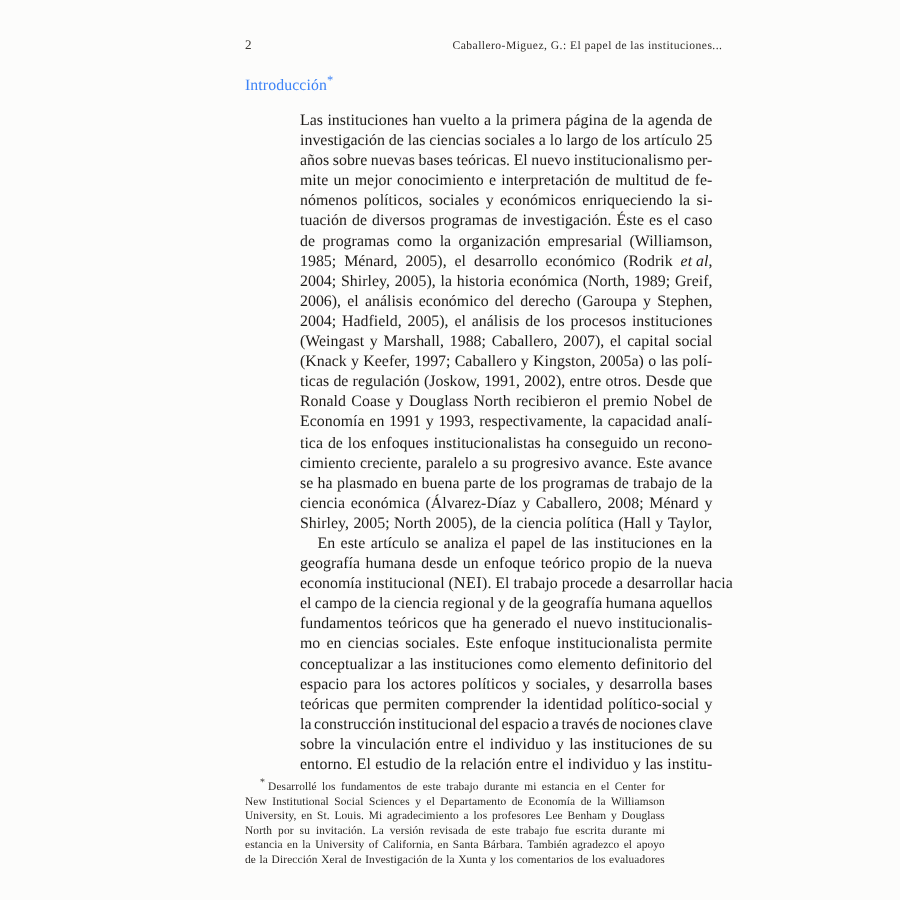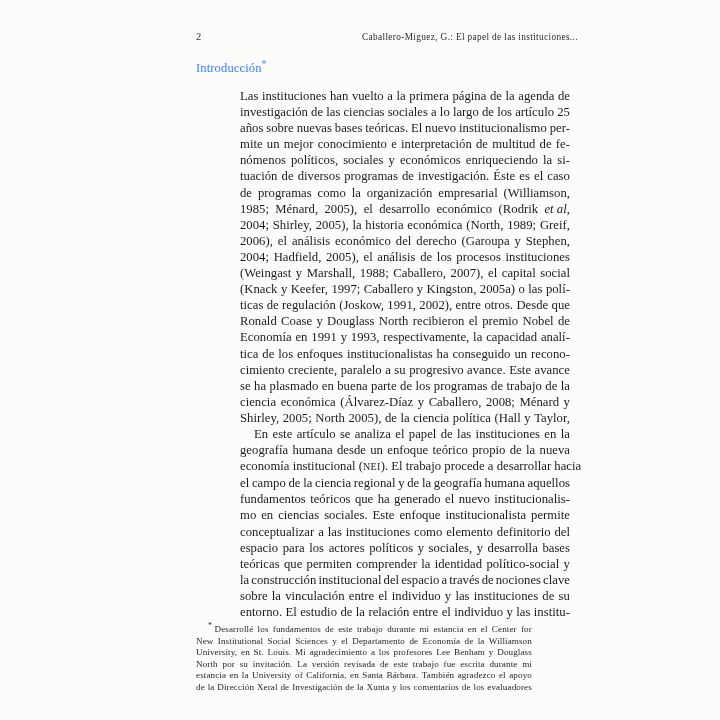--- a/index.html
+++ b/index.html
@@ -88,21 +88,21 @@
   }
   .line.justified {
     display: flex;
     justify-content: space-between;
     white-space: nowrap;
   }
   .line.justified > span { white-space: pre; }
   .line.indent { padding-left: 14px; }
   .line i { font-style: italic; }
   .smallcaps {
-    font-size: 10px;
+    font-size: 13px;
     letter-spacing: 0.3px;
   }
 
   
   .footnote-block {
     position: absolute;
     left: 196px;
     top: 624px;
     width: 336px;
   }

